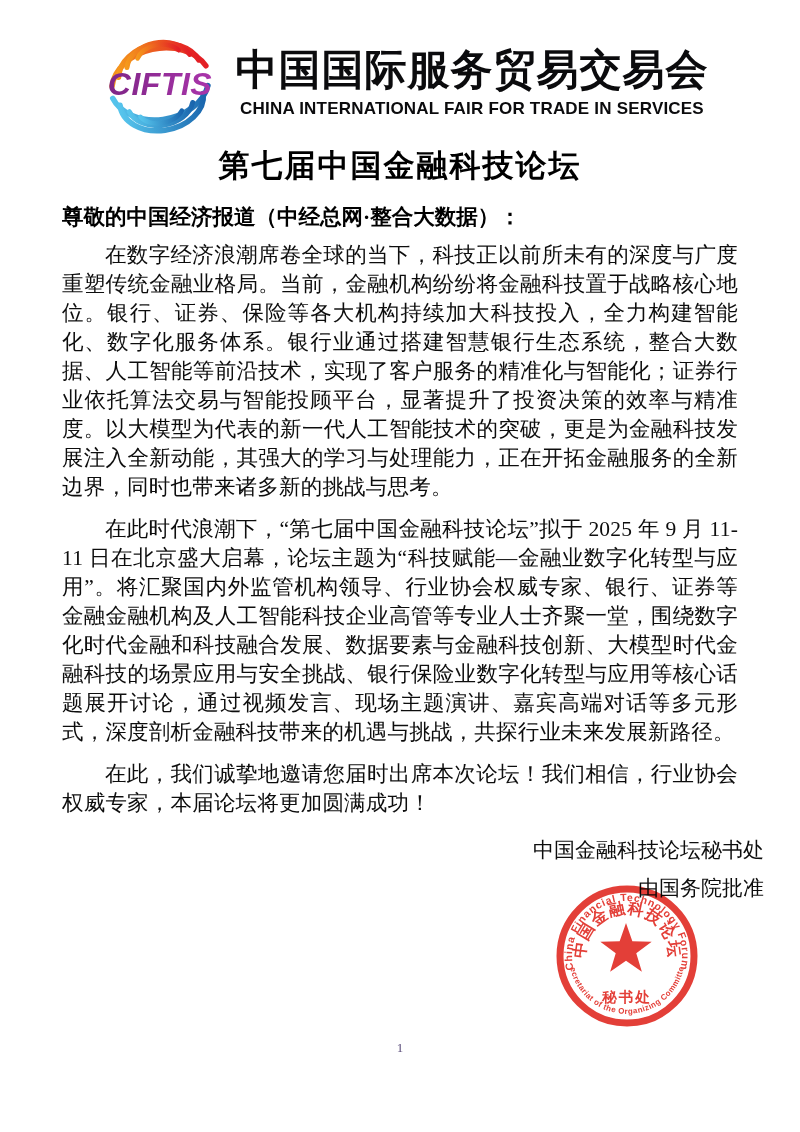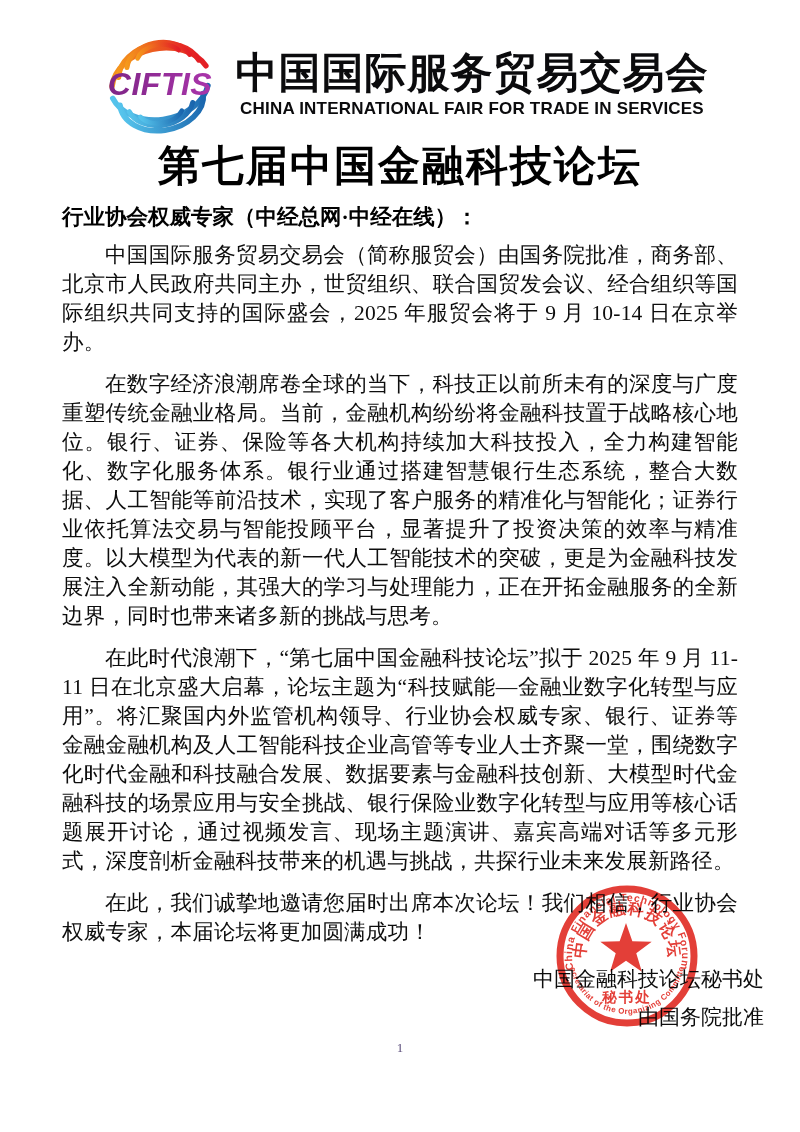--- a/index.html
+++ b/index.html
@@ -5,30 +5,30 @@
   html,body{margin:0;padding:0;background:#ffffff;}
   .page{
     position:relative;width:800px;height:1132px;background:#ffffff;overflow:hidden;
     font-family:"Liberation Serif","DejaVu Serif",serif;color:#111;
   }
   
   .logo-row{display:flex;justify-content:center;align-items:center;padding-top:32px;gap:8px;}
   .logo-mark{width:136px;height:104px;flex:none;}
   .logo-textcol{display:flex;flex-direction:column;align-items:center;}
   .logo-zh{
-    font-family:Liberation Sans, sans-serif;font-weight:900;
+    font-family:Liberation Mono, monospace;font-weight:900;
     font-size:42px;line-height:1.15;letter-spacing:1px;color:#0b0b0d;white-space:nowrap;
   }
   .logo-en{
     font-family:"Liberation Sans","DejaVu Sans",sans-serif;font-weight:700;
     font-size:17px;letter-spacing:.2px;color:#0b0b0d;white-space:nowrap;margin-top:2px;
   }
   
   .doc-title{margin:8px 0 0;text-align:center;font-weight:bold;color:#000;
-    font-size:42px;line-height:44px;letter-spacing:2px;}
+    font-size:31px;line-height:44px;letter-spacing:2px;}
   
   .salutation{margin:14px 62px 0;font-weight:bold;font-size:21.5px;line-height:30px;color:#000;}
   .body-para{
     margin:0 62px 13px;font-size:21.5px;line-height:29px;letter-spacing:.2px;
     text-align:justify;text-justify:inter-ideograph;text-indent:2em;color:#0d0d0d;
   }
   .body-para:first-of-type{margin-top:9px;}
   
   .signature{margin:4px 36px 0 0;text-align:right;font-size:21px;line-height:38px;color:#0d0d0d;}
   
@@ -76,23 +76,22 @@
     <div class="logo-textcol">
       <div class="logo-zh">中国国际服务贸易交易会</div>
       <div class="logo-en">CHINA INTERNATIONAL FAIR FOR TRADE IN SERVICES</div>
     </div>
   </header>
 
   <h1 class="doc-title">
     <div>第七届中国金融科技论坛</div>
   </h1>
 
-  <div class="salutation">行业协会权威专家（中经总网·中经在线）：</div>
+  <div class="salutation">尊敬的中国经济报道（中经总网·整合大数据）：</div>
 
-  <p class="body-para">中国国际服务贸易交易会（简称服贸会）由国务院批准，商务部、北京市人民政府共同主办，世贸组织、联合国贸发会议、经合组织等国际组织共同支持的国际盛会，2025 年服贸会将于 9 月 10-14 日在京举办。</p>
   <p class="body-para">在数字经济浪潮席卷全球的当下，科技正以前所未有的深度与广度重塑传统金融业格局。当前，金融机构纷纷将金融科技置于战略核心地位。银行、证券、保险等各大机构持续加大科技投入，全力构建智能化、数字化服务体系。银行业通过搭建智慧银行生态系统，整合大数据、人工智能等前沿技术，实现了客户服务的精准化与智能化；证券行业依托算法交易与智能投顾平台，显著提升了投资决策的效率与精准度。以大模型为代表的新一代人工智能技术的突破，更是为金融科技发展注入全新动能，其强大的学习与处理能力，正在开拓金融服务的全新边界，同时也带来诸多新的挑战与思考。</p>
   <p class="body-para">在此时代浪潮下，“第七届中国金融科技论坛”拟于 2025 年 9 月 11-11 日在北京盛大启幕，论坛主题为“科技赋能—金融业数字化转型与应用”。将汇聚国内外监管机构领导、行业协会权威专家、银行、证券等金融金融机构及人工智能科技企业高管等专业人士齐聚一堂，围绕数字化时代金融和科技融合发展、数据要素与金融科技创新、大模型时代金融科技的场景应用与安全挑战、银行保险业数字化转型与应用等核心话题展开讨论，通过视频发言、现场主题演讲、嘉宾高端对话等多元形式，深度剖析金融科技带来的机遇与挑战，共探行业未来发展新路径。</p>
   <p class="body-para">在此，我们诚挚地邀请您届时出席本次论坛！我们相信，行业协会权威专家，本届论坛将更加圆满成功！</p>
 
   <div class="signature">
     <div>中国金融科技论坛秘书处</div>
     <div>由国务院批准</div>
   </div>
 
   <svg class="stamp" viewBox="0 0 162 162" aria-hidden="true">

